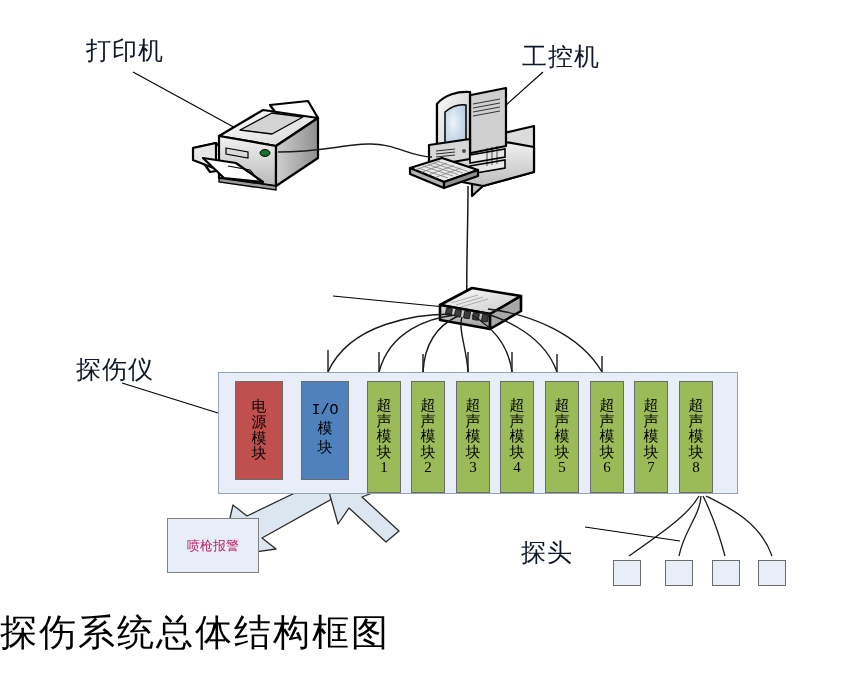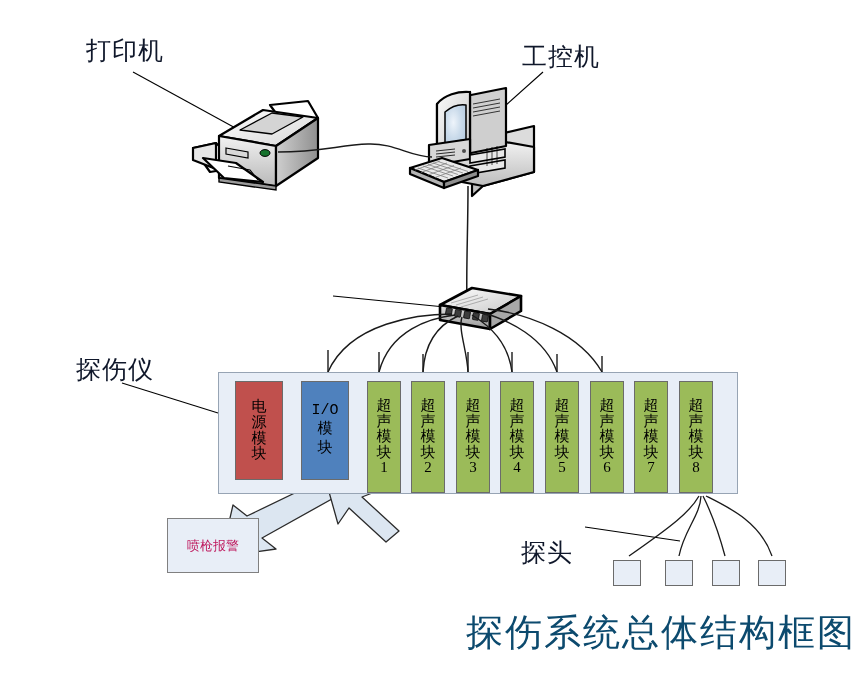--- a/index.html
+++ b/index.html
@@ -33,23 +33,23 @@
     color: #0f172a;
     white-space: nowrap;
     line-height: 1;
   }
   .lbl-big { font-size: 25px; letter-spacing: 1px; }
   .title {
     position: absolute;
     left: 0;
     top: 608px;
     width: 856px;
-    text-align: right;
+    text-align: left;
     font-size: 37px;
-    color: #0c4a6e;
+    color: #000000;
     font-family: "Liberation Serif", "DejaVu Serif", serif;
     letter-spacing: 2px;
   }
   #lbl-printer  { left: 86px;  top: 38px; }
   #lbl-ipc      { left: 522px; top: 36px; margin-top: 8px; }
   #lbl-switch   { left: 218px; top: 270px; }
   #lbl-detector { left: 76px;  top: 357px; }
   #lbl-probe    { left: 521px; top: 508px; margin-top: 32px; }
 
   

